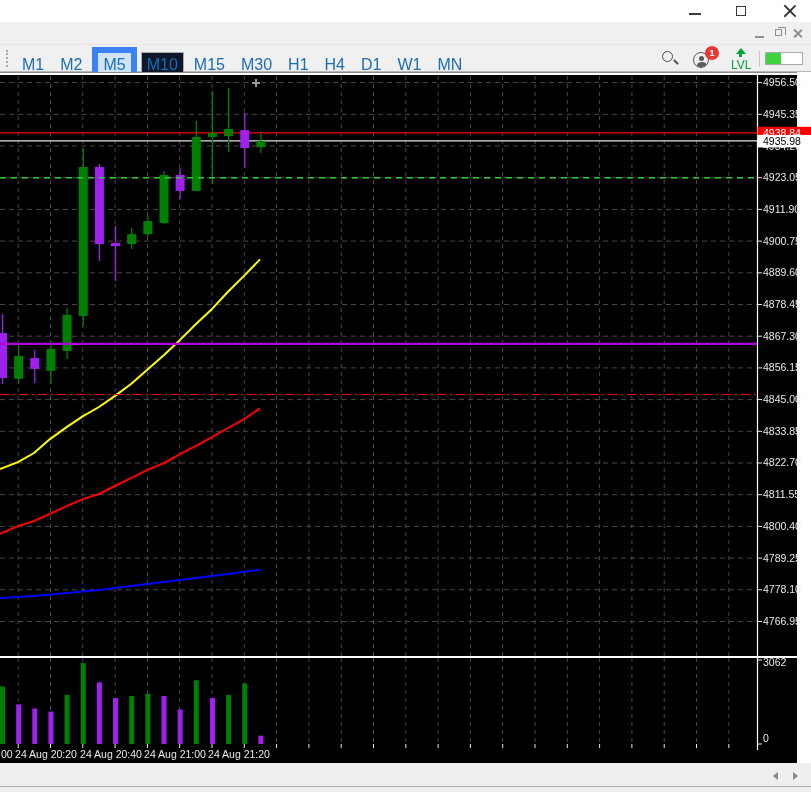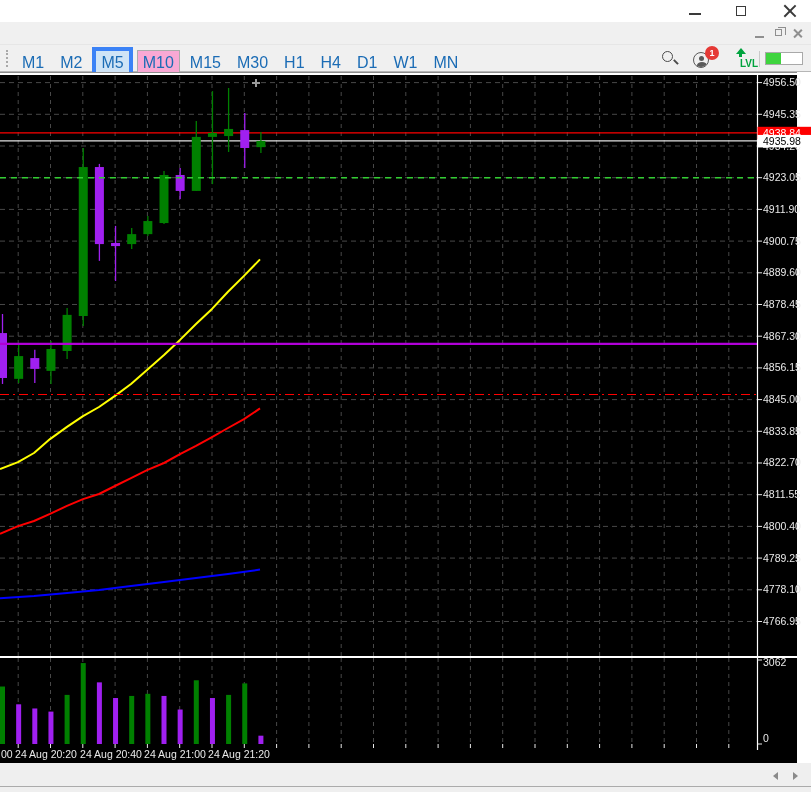--- a/index.html
+++ b/index.html
@@ -26,22 +26,22 @@
       width:1.6px; height:11px; background:#8f8f8f; }
   .mini-close::before { transform:rotate(45deg); }
   .mini-close::after  { transform:rotate(-45deg); }
   
   .toolbar { position:relative; height:27px; background:#f0f0f0; border-bottom:1px solid #b6b6b6; }
   .grip { position:absolute; left:6px; top:5px; height:17px; width:0;
           border-left:2px dotted #a9a9a9; }
   .tf-wrap { position:absolute; left:16px; top:2px; display:flex; align-items:center; }
   .tf-btn { min-width:22px; padding:3px 5px; margin-right:4px; text-align:center;
             font-size:16px; color:#1b6cb5; border:1px solid transparent; cursor:pointer; }
-  .tf-btn.selected { background:#cfe4f6; border:4px solid #3b82f6; }
-  .tf-btn.outlined { background:#f9a8d4; border:1px solid #ababab; }
+  .tf-btn.selected { background:#cfe4f6; border:6px solid #3b82f6; }
+  .tf-btn.outlined { background:#0f172a; border:1px solid #ababab; }
   .right-icons { position:absolute; right:8px; top:3px; height:21px; display:flex; align-items:center; }
   .icon-search { position:relative; width:20px; height:20px; margin-right:13px; cursor:pointer; }
   .icon-search .lens { position:absolute; left:2px; top:2px; width:11px; height:11px;
       border:1.7px solid #4a4a4a; border-radius:50%; }
   .icon-search .handle { position:absolute; left:13px; top:12px; width:6px; height:1.8px;
       background:#4a4a4a; transform:rotate(45deg); }
   .icon-person { position:relative; width:22px; height:20px; margin-right:16px; cursor:pointer; }
   .icon-person .ring { position:absolute; left:0; top:3px; width:16px; height:16px;
       border:1.6px solid #5a5a5a; border-radius:50%; overflow:hidden;}
   .icon-person .head { position:absolute; left:5px; top:3px; width:5px; height:5px;
@@ -49,21 +49,21 @@
   .icon-person .body { position:absolute; left:2.5px; top:9px; width:10px; height:6px;
       background:#5a5a5a; border-radius:50% 50% 0 0; }
   .badge { position:absolute; right:-4px; top:-3px; min-width:14px; height:14px; border-radius:8px;
       background:#e53935; color:#fff; font-size:9px; font-weight:bold; line-height:14px;
       text-align:center; padding:0 3px; }
   .icon-lvl { position:relative; width:20px; height:22px; margin-right:8px; cursor:pointer; text-align:center;}
   .icon-lvl .arrow { position:absolute; left:5px; top:0; width:0; height:0;
       border-left:5px solid transparent; border-right:5px solid transparent;
       border-bottom:6px solid #00a33e; }
   .icon-lvl .stem { position:absolute; left:8.4px; top:5px; width:3px; height:4px; background:#00a33e; }
-  .icon-lvl .txt { position:absolute; left:8px; top:10px; width:20px; font-size:10px; font-weight:bold;
+  .icon-lvl .txt { position:absolute; left:0; top:10px; width:20px; font-size:12px; font-weight:normal;
       color:#00a33e; letter-spacing:0; }
   .sep { width:1px; height:16px; background:#c9c9c9; margin-right:5px; }
   .progress { position:relative; width:38px; height:13px; border:1px solid #a9a9a9; background:#fff; }
   .progress .fill { position:absolute; left:0; top:0; height:100%; background:#3ed43e; }
   
   .chart-area { position:relative; width:797px; height:691px; background:#000;
       border-top:1px solid #8c8c8c; }
   .chart-area svg { display:block; }
   
   .bottombar { position:relative; width:811px; height:29px; background:#efefef; }

